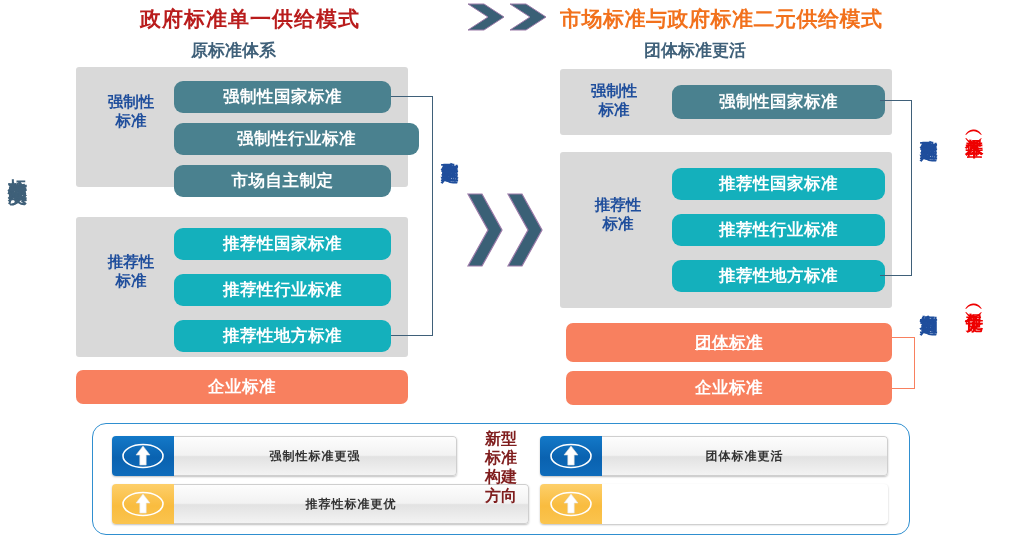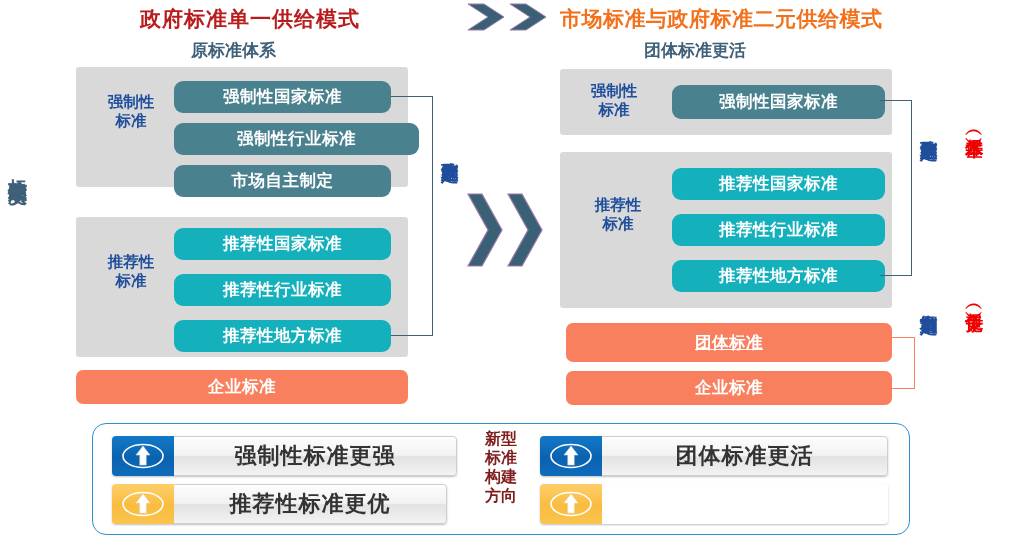--- a/index.html
+++ b/index.html
@@ -80,21 +80,21 @@
   }
   .badge-icon{
     width:62px;display:flex;align-items:center;justify-content:center;
     flex:0 0 62px;
   }
   .badge-icon.blue{background:linear-gradient(180deg,#1379c8 0%,#0a62b0 55%,#0f6cbb 100%);}
   .badge-icon.amber{background:linear-gradient(180deg,#fdcf6a 0%,#f9bc3f 55%,#fac44f 100%);}
   .badge-text{
     flex:1;display:flex;align-items:center;justify-content:center;
     background:linear-gradient(180deg,#fdfdfd 0%,#f2f2f2 48%,#e2e2e2 52%,#f3f3f3 100%);
-    color:#333333;font-size:22px;font-weight:bold;letter-spacing:1px;
+    color:#333333;font-size:12px;font-weight:bold;letter-spacing:1px;
     border:1px solid #cfcfcf;border-left:none;border-radius:0 4px 4px 0;
   }
   .legend-center{
     position:absolute;font-size:16px;font-weight:bold;color:#7f1d1d;
     line-height:1.18;text-align:center;white-space:pre-line;
   }
 </style>
 </head>
 <body>
 
@@ -177,21 +177,21 @@
   <div class="badge" style="left:112px;top:436px;width:345px;height:40px;">
     <div class="badge-icon blue">
       <svg width="44" height="28" viewBox="0 0 44 28">
         <ellipse cx="22" cy="14" rx="20" ry="11.5" fill="none" stroke="#ffffff" stroke-width="1.6"></ellipse>
         <polygon points="22,4 29,13 25.2,13 25.2,23 18.8,23 18.8,13 15,13" fill="#ffffff" stroke="#d7d7d7" stroke-width=".6"></polygon>
       </svg>
     </div>
     <div class="badge-text">强制性标准更强</div>
   </div>
 
-  <div class="badge" style="left:112px;top:484px;width:335px;height:40px;">
+  <div class="badge" style="left:112px;top:484px;width:417px;height:40px;">
     <div class="badge-icon amber">
       <svg width="44" height="28" viewBox="0 0 44 28">
         <ellipse cx="22" cy="14" rx="20" ry="11.5" fill="none" stroke="#ffffff" stroke-width="1.6"></ellipse>
         <polygon points="22,4 29,13 25.2,13 25.2,23 18.8,23 18.8,13 15,13" fill="#ffffff" stroke="#e4e4e4" stroke-width=".6"></polygon>
       </svg>
     </div>
     <div class="badge-text">推荐性标准更优</div>
   </div>
 
   <div class="legend-center" style="left:470px;top:430px;width:62px;">新型

